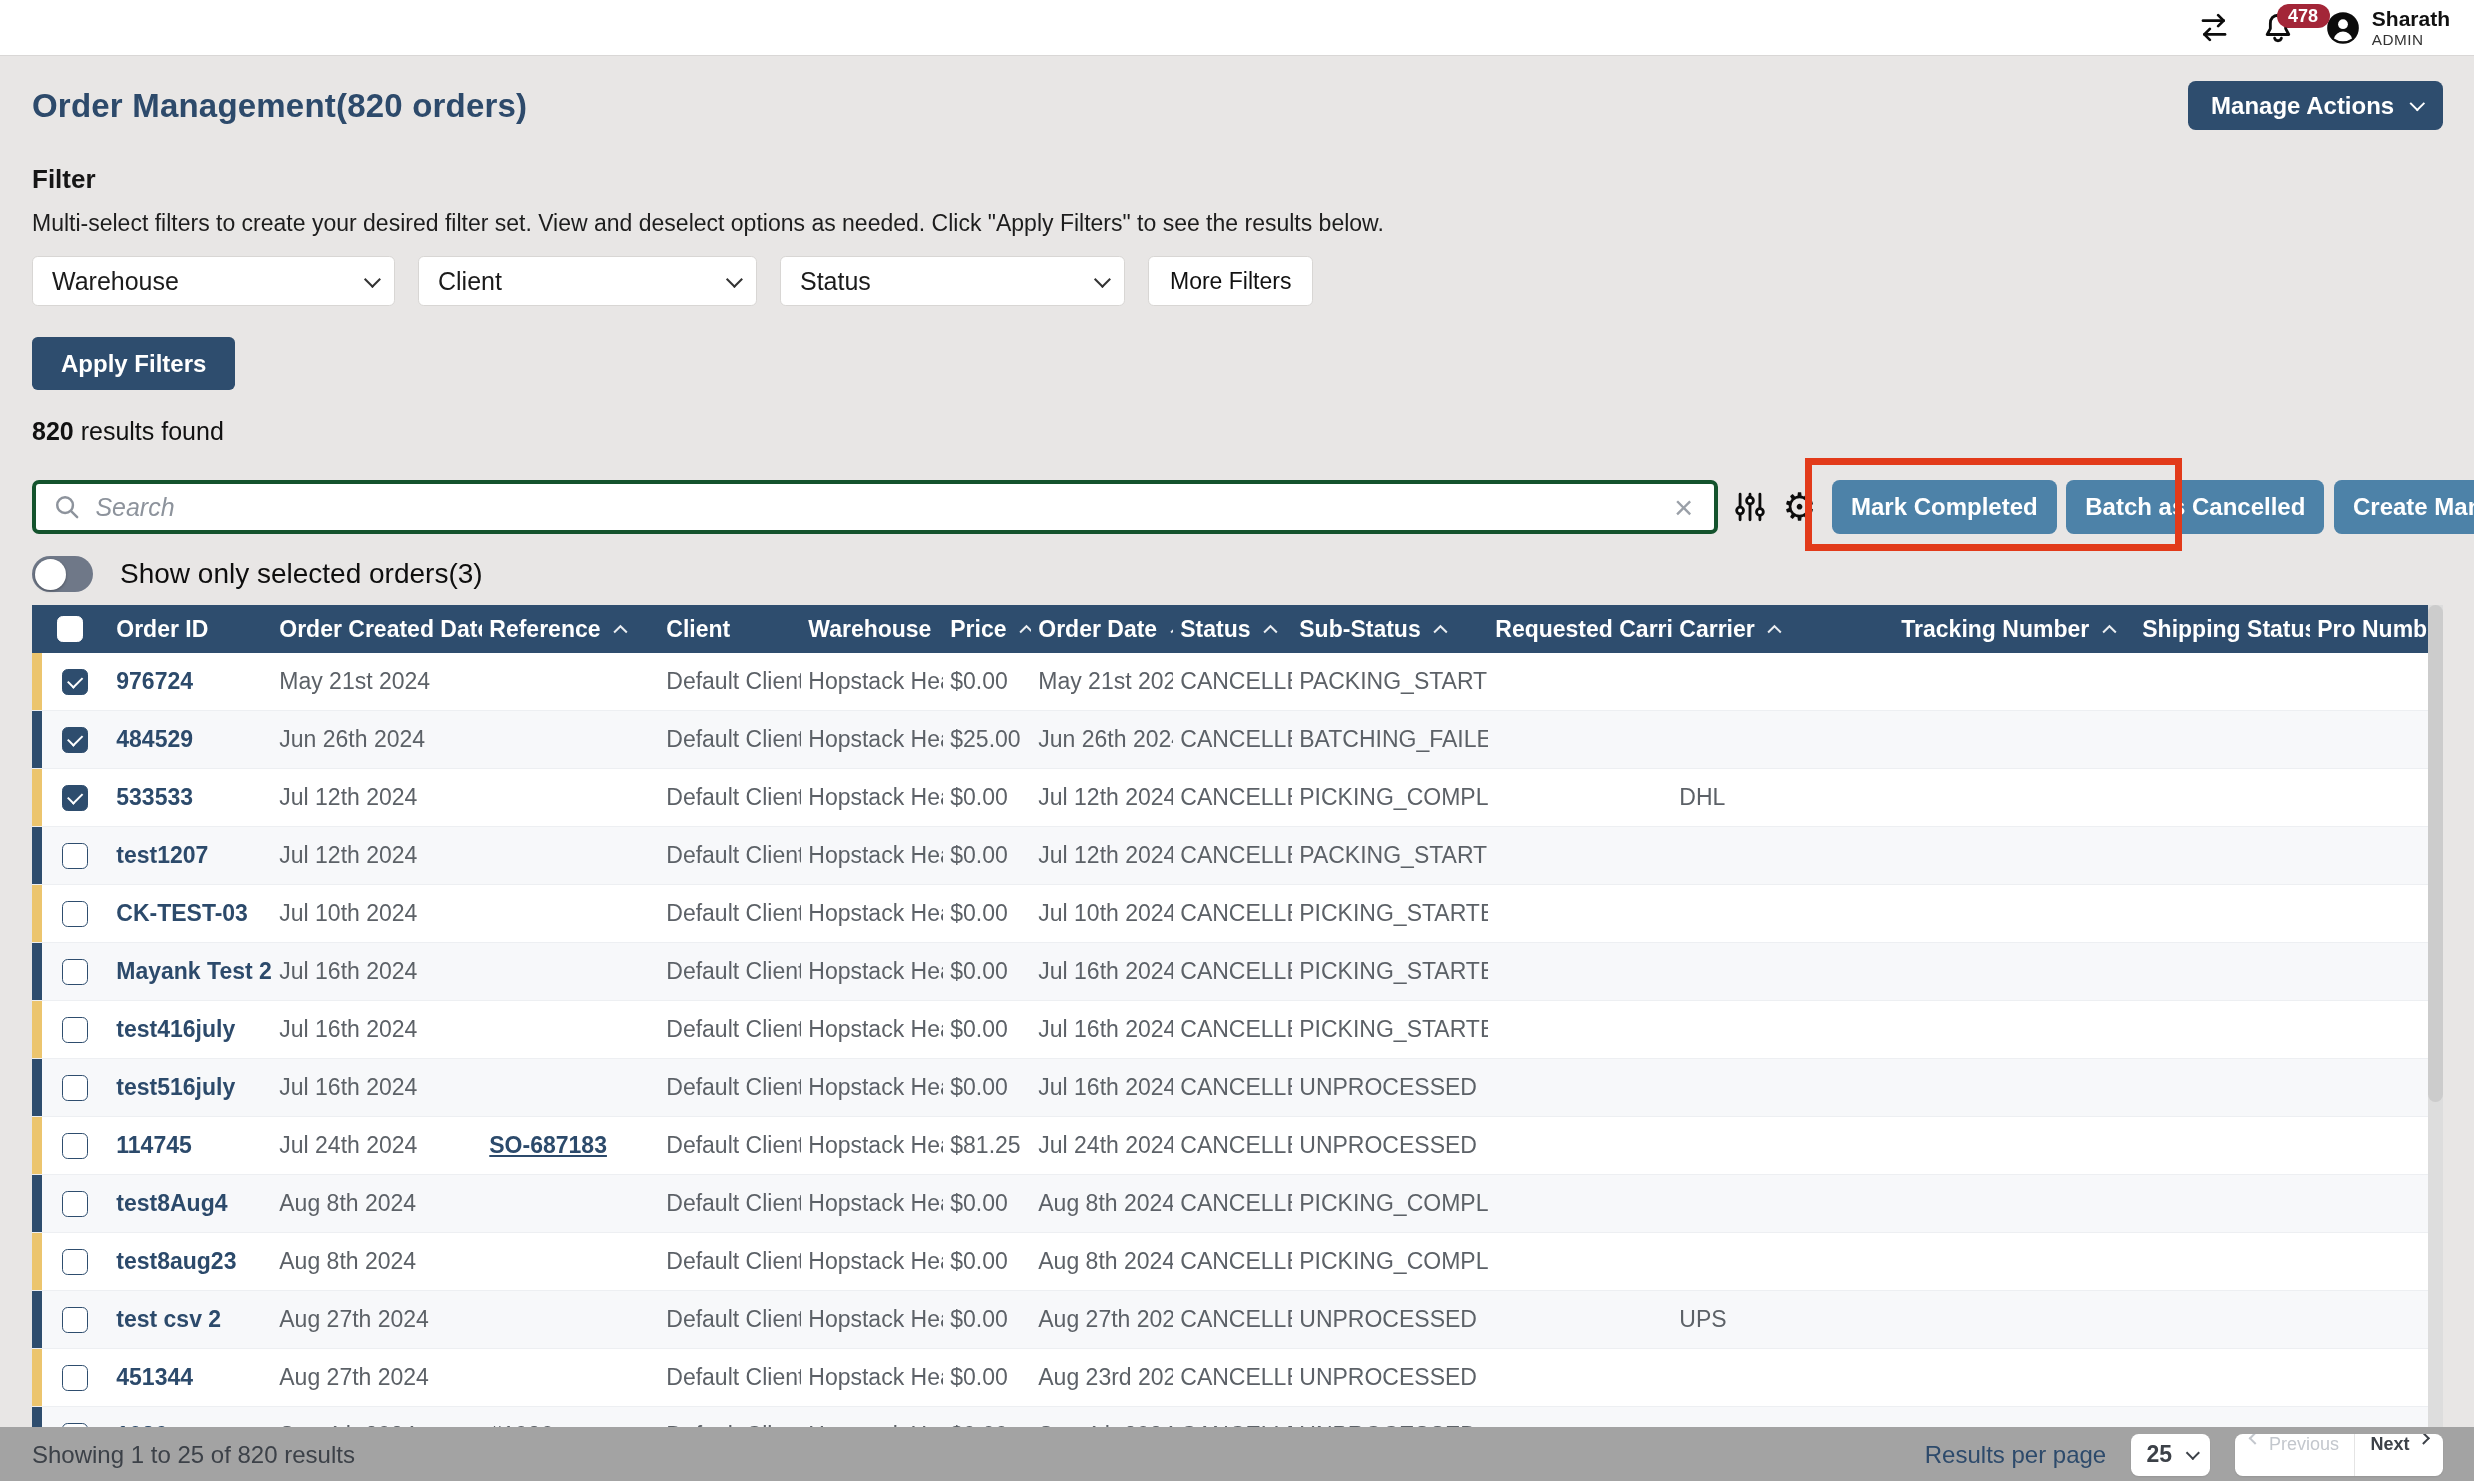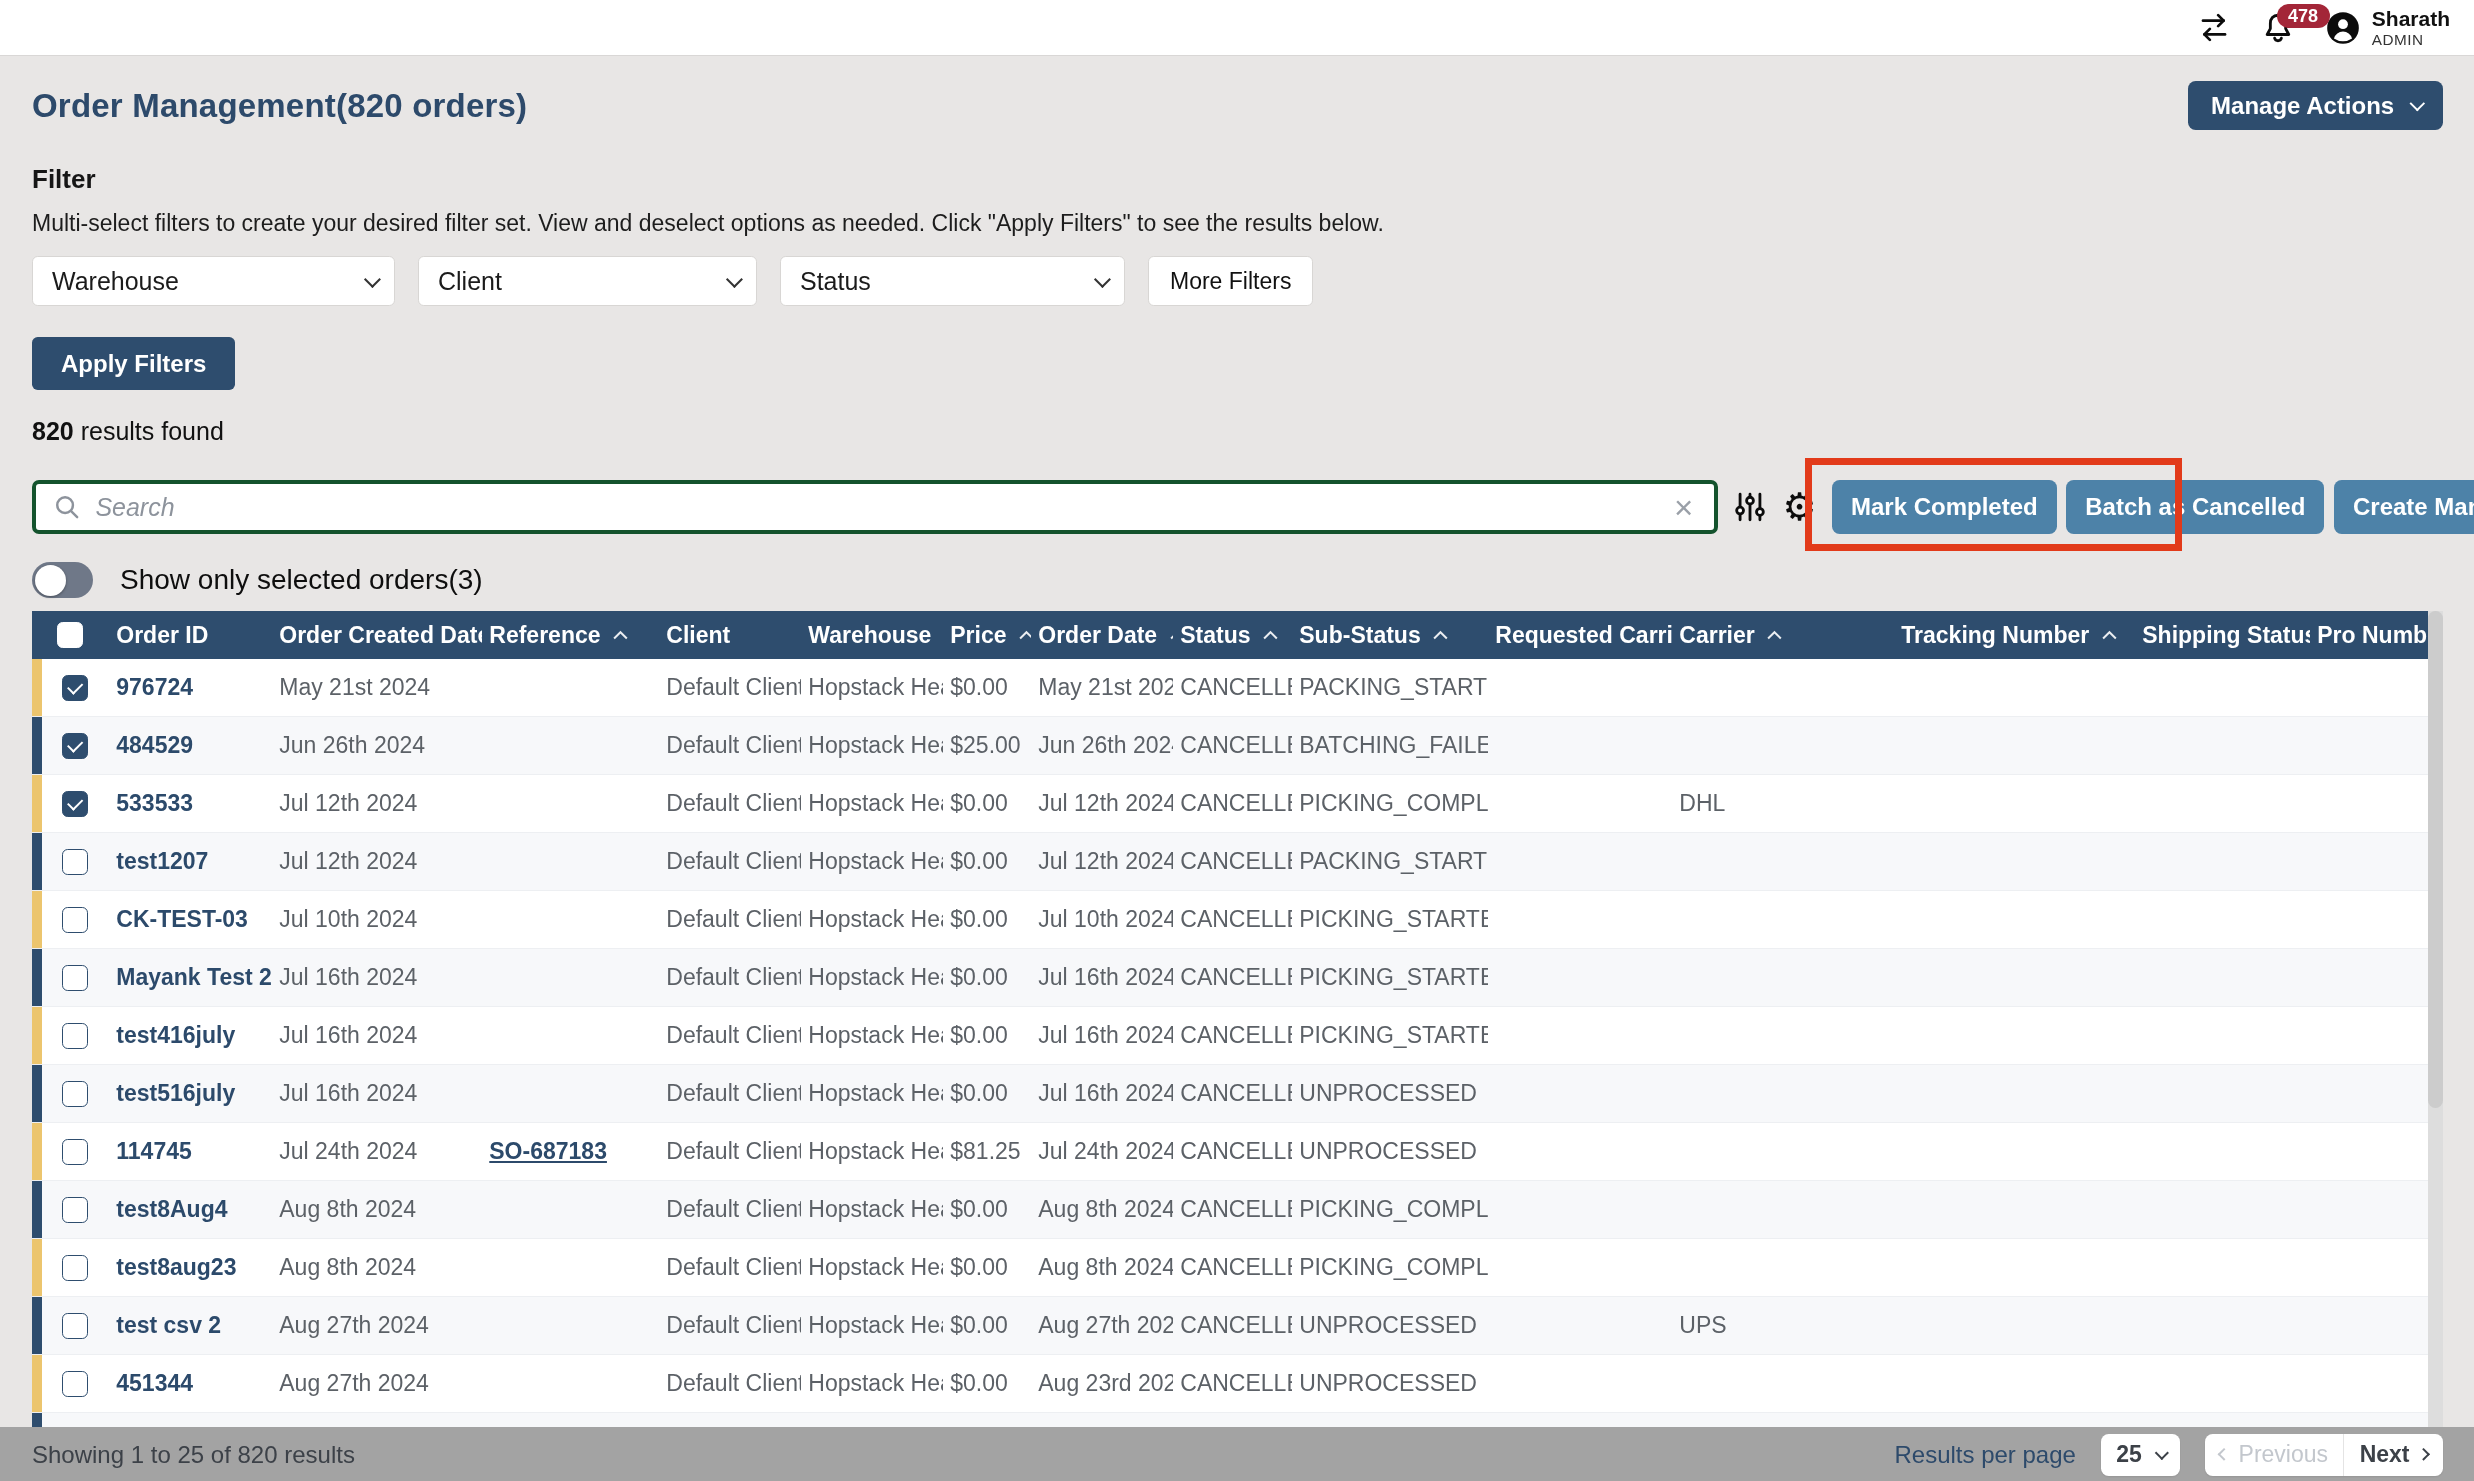--- a/index.html
+++ b/index.html
@@ -53,21 +53,21 @@
   .search-x { font-size: 33px; color: #9aa0a8; cursor: pointer; line-height: 1; padding: 0 3.8px; }
   .tool-icon { margin-left: 15.3px; cursor: pointer; display: flex; align-items: center; }
   .gear-glyph { font-family: "DejaVu Sans", sans-serif; font-size: 38px; color: #0c0c0c; line-height: 1; }
   .action-btn { background: #4d82a8; color: #fff; border-radius: 7.7px; font-size: 24px; font-weight: 600;
                 height: 54px; padding: 0 19px; margin-left: 9.6px; white-space: nowrap; }
   .mark-completed { margin-left: 15.3px; }
   .annotation-box { position: absolute; left: 1773px; top: -22px; width: 377px; height: 93px;
                     border: 7.7px solid #e23a1a; pointer-events: none; z-index: 5; }
 
   
-  .toggle-row { margin-top: 28px; display: flex; align-items: center; gap: 27px; }
+  .toggle-row { margin-top: 22px; display: flex; align-items: center; gap: 27px; }
   .toggle { width: 61px; height: 36px; border-radius: 18px; background: #6f7888; position: relative; cursor: pointer; }
   .toggle-knob { position: absolute; top: 2.9px; left: 2.9px; width: 31px; height: 31px; border-radius: 50%;
                  background: #fff; box-shadow: 0 1px 2.9px rgba(0,0,0,.35); }
   .toggle-label { font-size: 28px; color: #0e0e0e; }
 
   
   .table-wrap { margin-top: 13.4px; position: relative; height: 890px; overflow: hidden; }
   table { border-collapse: collapse; table-layout: fixed; width: 2411px; background: #fff; }
   thead th { background: #2e4d6e; color: #fff; height: 48px; font-size: 23px; font-weight: 600;
              text-align: left; padding: 0 7.7px; white-space: nowrap; overflow: hidden; }
@@ -98,21 +98,21 @@
   .showing-text { font-size: 24px; color: #3c4148; }
   .footer-right { display: flex; align-items: center; gap: 25px; }
   .rpp-label { font-size: 24px; color: #2d4a6b; }
   .rpp-select { background: #fff; border-radius: 7.7px; height: 42px; padding: 0 15.3px; display: flex;
                 align-items: center; gap: 13.4px; cursor: pointer; box-shadow: 0 1px 1.9px rgba(0,0,0,.08); }
   .rpp-value { font-size: 23px; font-weight: 600; color: #3c4148; }
   .rpp-chev { width: 9.6px; height: 9.6px; border-right: 2.4px solid #3c4148; border-bottom: 2.4px solid #3c4148;
               transform: rotate(45deg) translateY(-2.9px); }
   .pager { background: #fff; border-radius: 7.7px; height: 42px; display: flex; align-items: stretch;
            box-shadow: 0 1px 1.9px rgba(0,0,0,.08); overflow: hidden; }
-  .pager-btn { display: flex; align-items: center; gap: 9.6px; padding: 0 15.3px; font-size: 23px; cursor: pointer; }
+  .pager-btn { display: flex; align-items: flex-start; gap: 9.6px; padding: 0 15.3px; font-size: 18px; cursor: pointer; }
   .pager-prev { color: #c3c7cd; border-right: 1.9px solid #e4e4e4; }
   .pager-next { color: #3c4148; font-weight: 600; }
   .pchev { width: 8.6px; height: 8.6px; border-right: 2.4px solid currentColor; border-bottom: 2.4px solid currentColor; }
   .pchev-left { transform: rotate(135deg); } .pchev-right { transform: rotate(-45deg); }
 
   svg { display: block; }
 </style>
 </head>
 <body>
 

